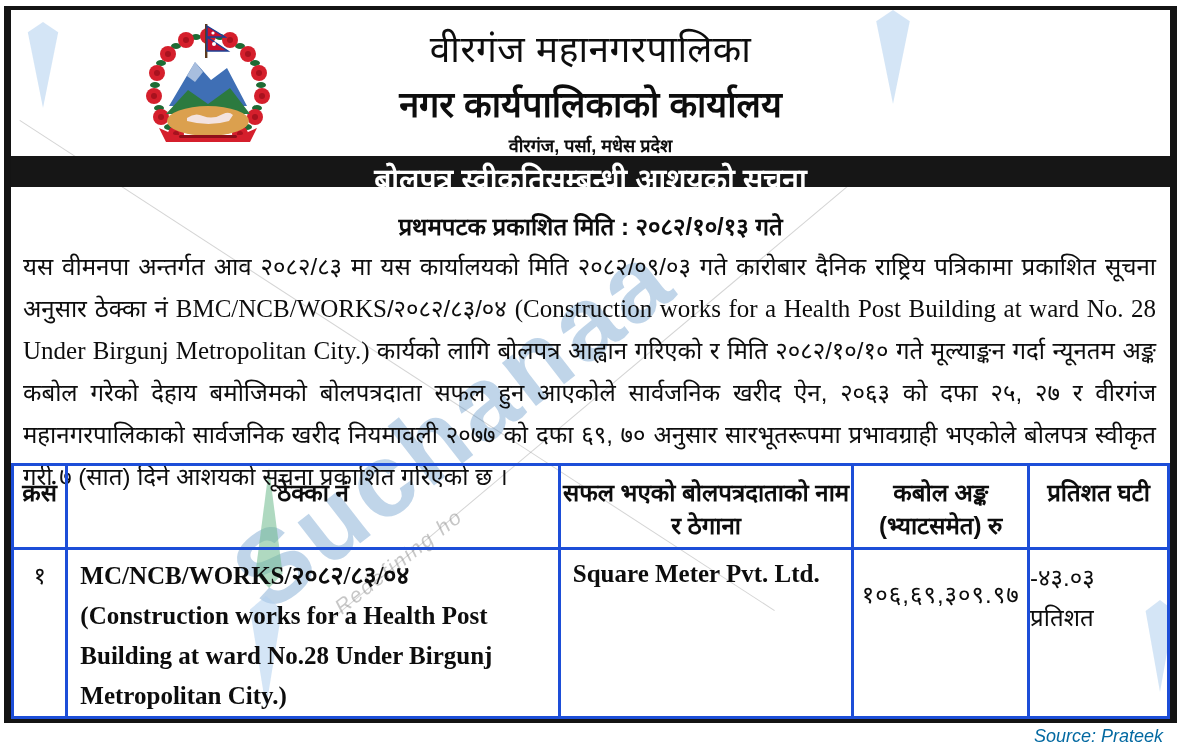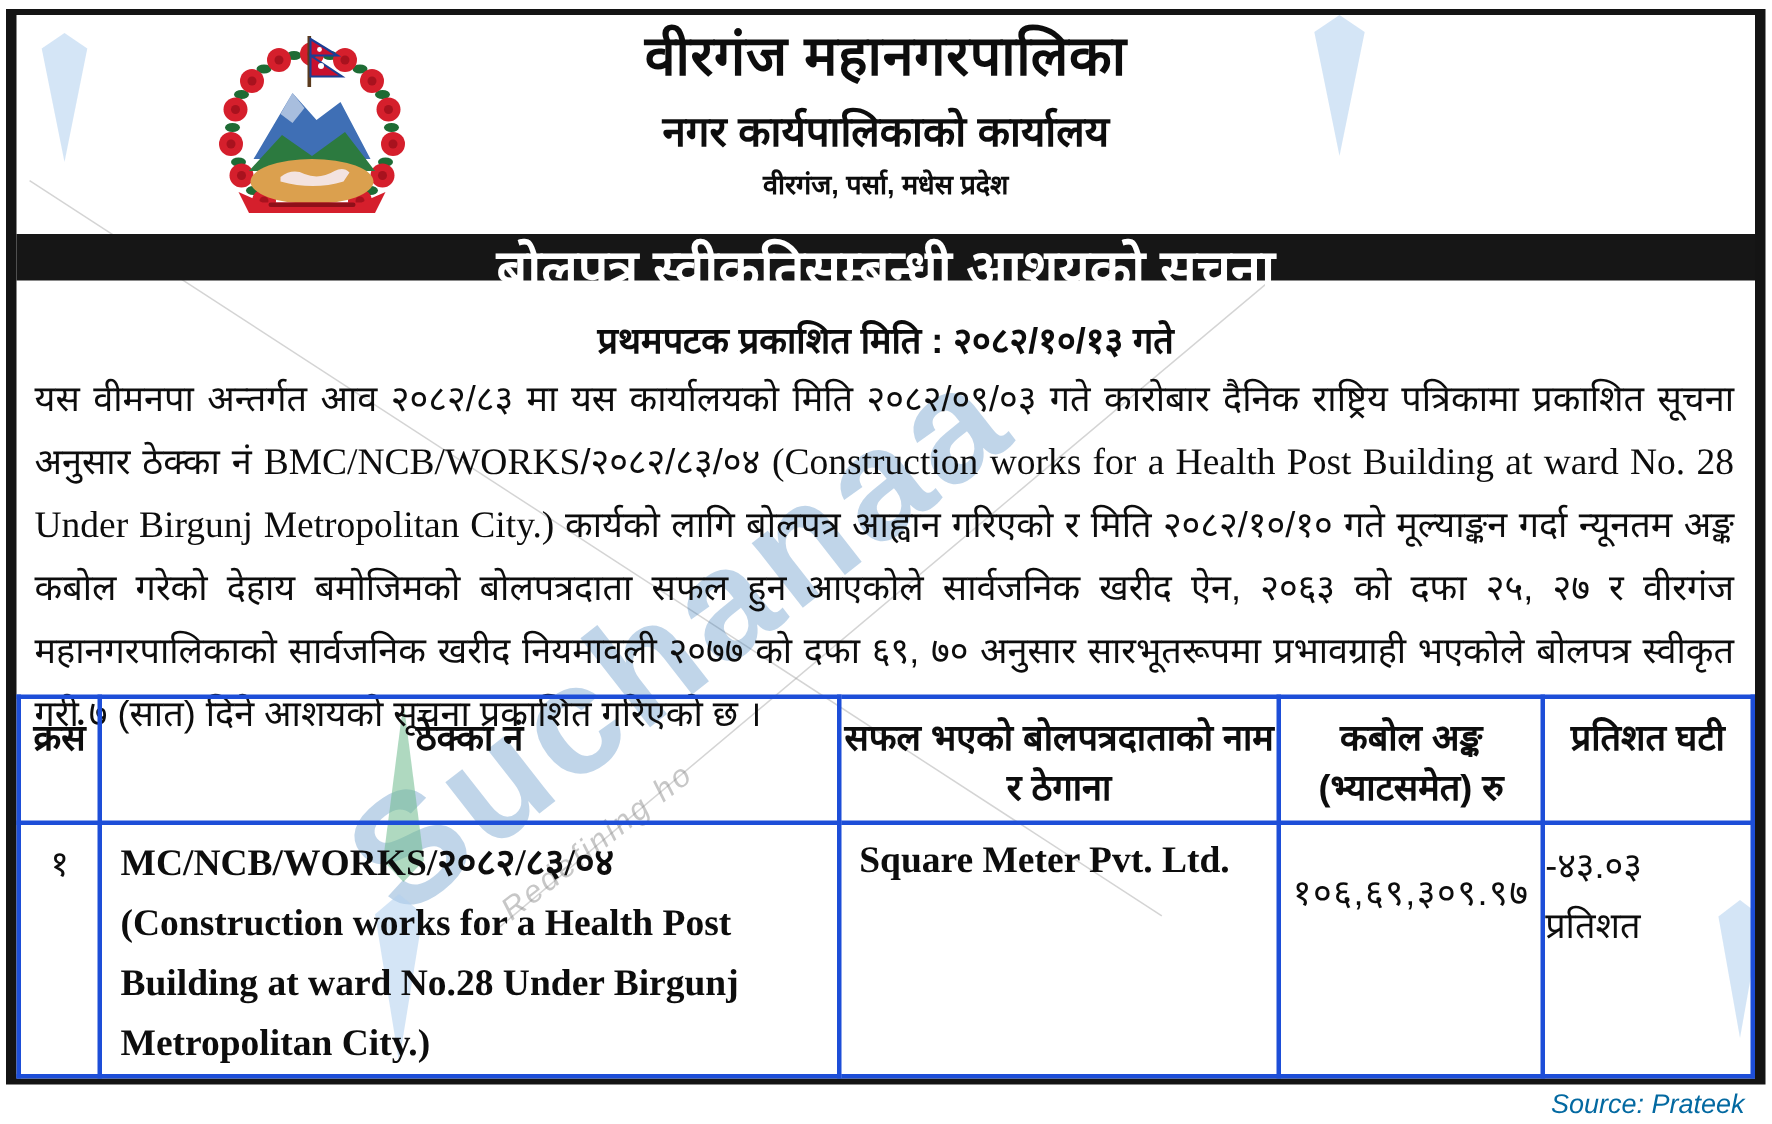--- a/index.html
+++ b/index.html
@@ -8,27 +8,27 @@
 
   .page { position:absolute; inset:0; background:#ffffff; }
 
   
   .frame { position:absolute; left:4px; right:4px; top:6px; bottom:26px;
            border:4px solid #141414; border-left-width:7px; border-right-width:7px; background:transparent; }
 
   
   .hdr { position:relative; height:146px; text-align:center; }
   .logo { position:absolute; left:132px; top:14px; width:130px; height:130px; }
-  .org  { font-size:37px; font-weight:700; letter-spacing:0.5px; }
-  .office { margin-top:6px; font-size:28px; font-weight:700; }
+  .org  { padding-top:12px; font-size:37px; font-weight:400; letter-spacing:0.5px; }
+  .office { margin-top:6px; font-size:36px; font-weight:700; }
   .addr { margin-top:5px; font-size:18px; font-weight:700; }
 
   
   .bar { background:#161616; color:#ffffff; height:31px; line-height:47px;
-         text-align:center; font-size:36px; font-weight:700; }
+         text-align:center; font-size:30px; font-weight:700; }
 
   .pubdate { text-align:center; font-size:24px; font-weight:700; margin-top:22px; }
 
   .bodytext { margin:4px 14px 0 12px; font-size:24px; line-height:42px; text-align:justify; }
   .bodytext .dev { font-family:"Liberation Sans", sans-serif; }
   .bodytext .lat { font-family:"Liberation Serif", serif; font-size:25px; }
 
   
   table.tender { position:absolute; left:0; right:0; bottom:0; width:100%;
                  border-collapse:collapse; table-layout:fixed; background:transparent; }

